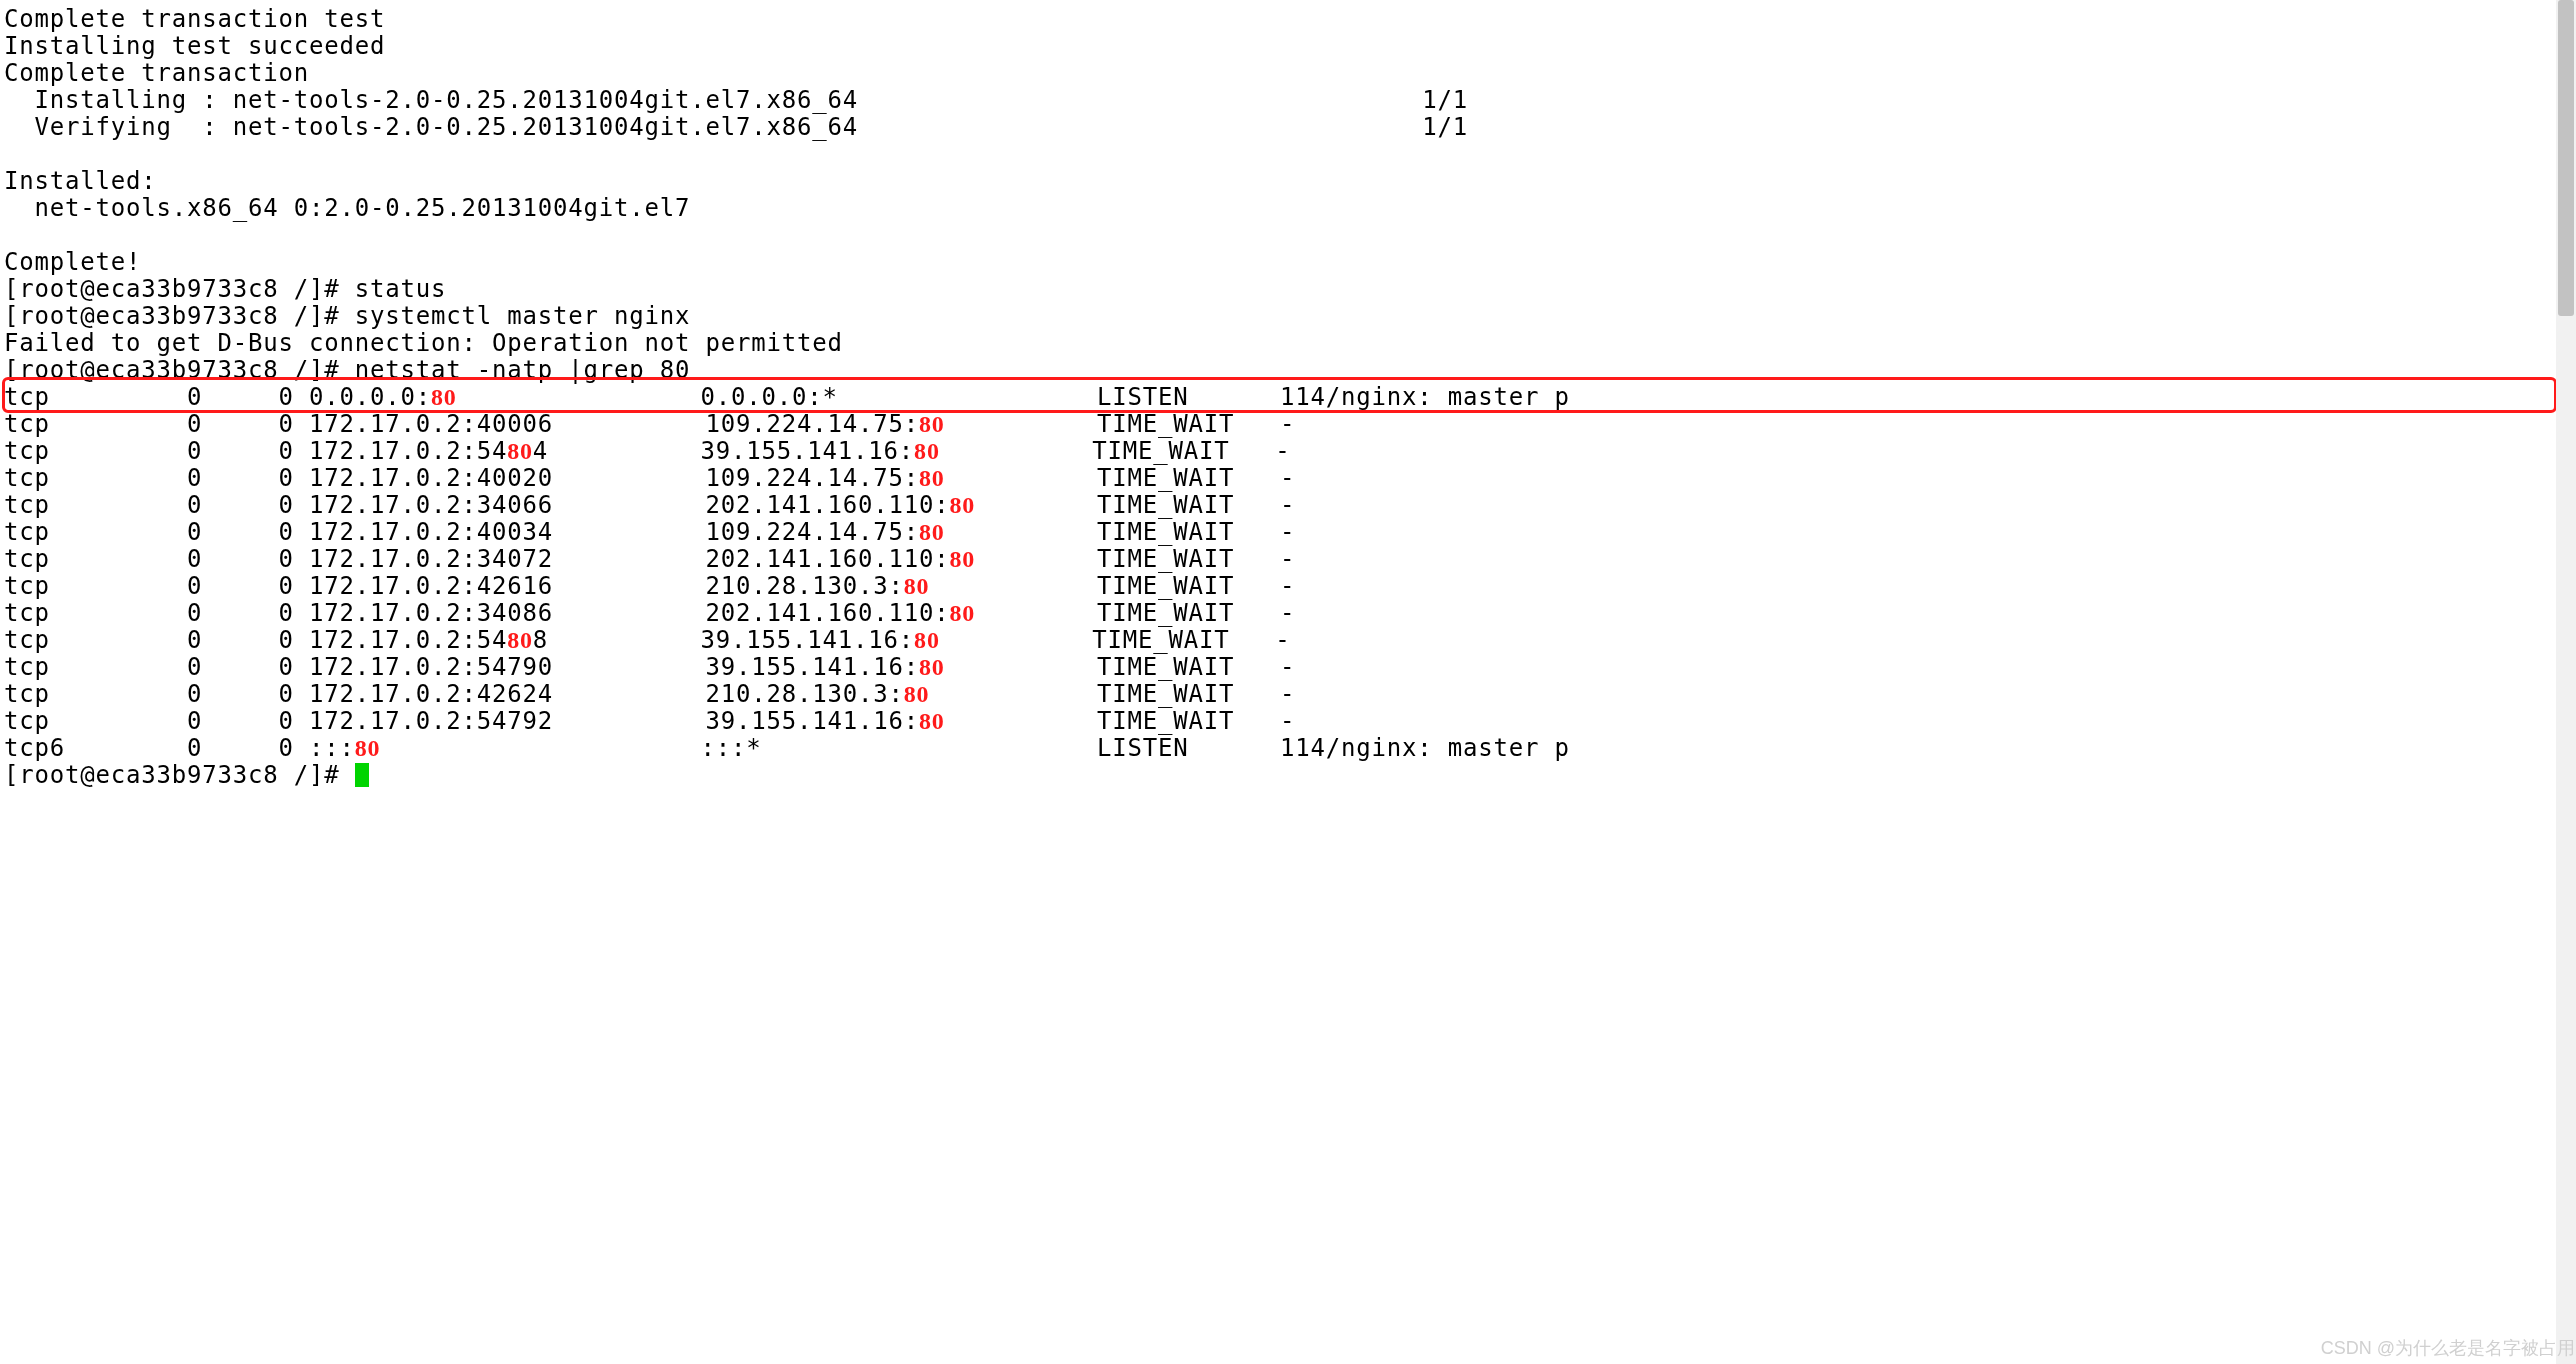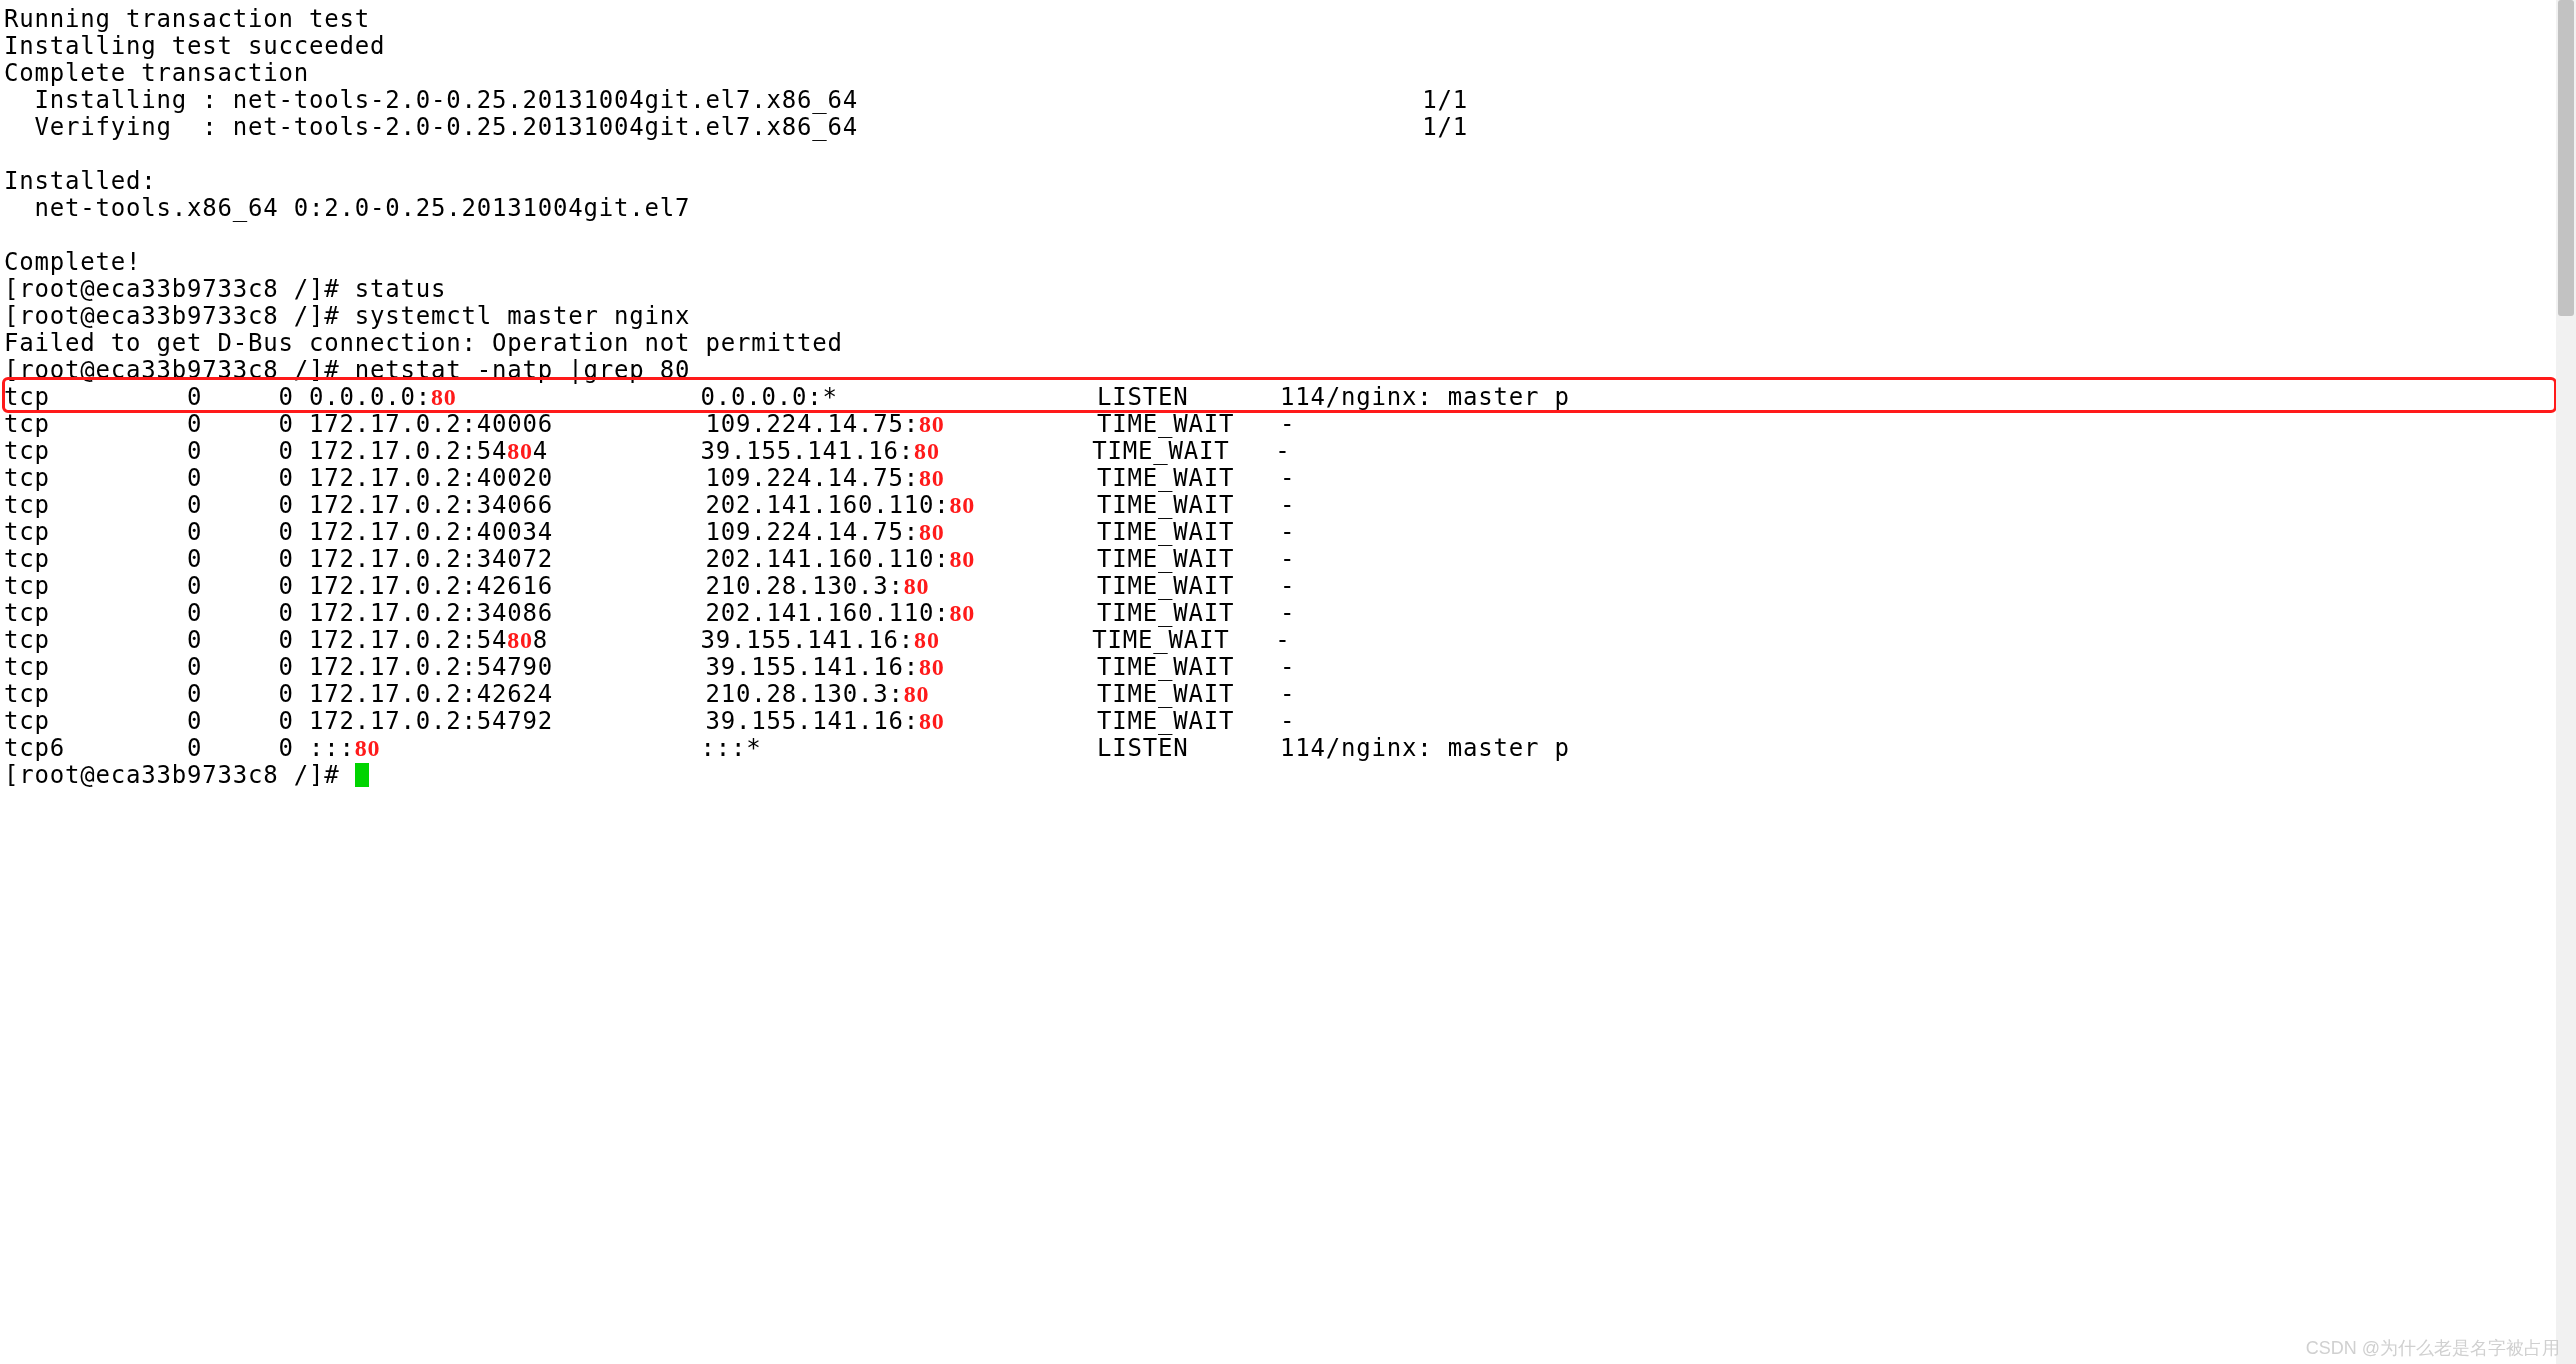--- a/index.html
+++ b/index.html
@@ -32,21 +32,21 @@
   }
   .cursor {
     display: inline-block;
     width: 14px;
     height: 24px;
     background: #00d400;
     vertical-align: -4px;
   }
   .watermark {
     position: absolute;
-    right: 16px;
+    right: 1px;
     bottom: 4px;
     font-family: Arial, sans-serif;
     font-size: 18px;
     color: #d0d0d0;
     letter-spacing: 0;
   }
   .scrollbar-track {
     position: absolute;
     top: 0;
     right: 0;
@@ -60,21 +60,21 @@
     top: 0;
     width: 16px;
     height: 316px;
     background: #c2c2c2;
     border-radius: 3px;
   }
 </style>
 </head>
 <body>
 
-<div class="terminal" id="term"><span>Running transaction test</span>
+<div class="terminal" id="term"><span>Complete transaction test</span>
 <span>Installing test succeeded</span>
 <span>Complete transaction</span>
 <span>  Installing : net-tools-2.0-0.25.20131004git.el7.x86_64                                     1/1</span>
 <span>  Verifying  : net-tools-2.0-0.25.20131004git.el7.x86_64                                     1/1</span>
 
 <span>Installed:</span>
 <span>  net-tools.x86_64 0:2.0-0.25.20131004git.el7</span>
 
 <span>Complete!</span>
 <span>[root@eca33b9733c8 /]# status</span>

